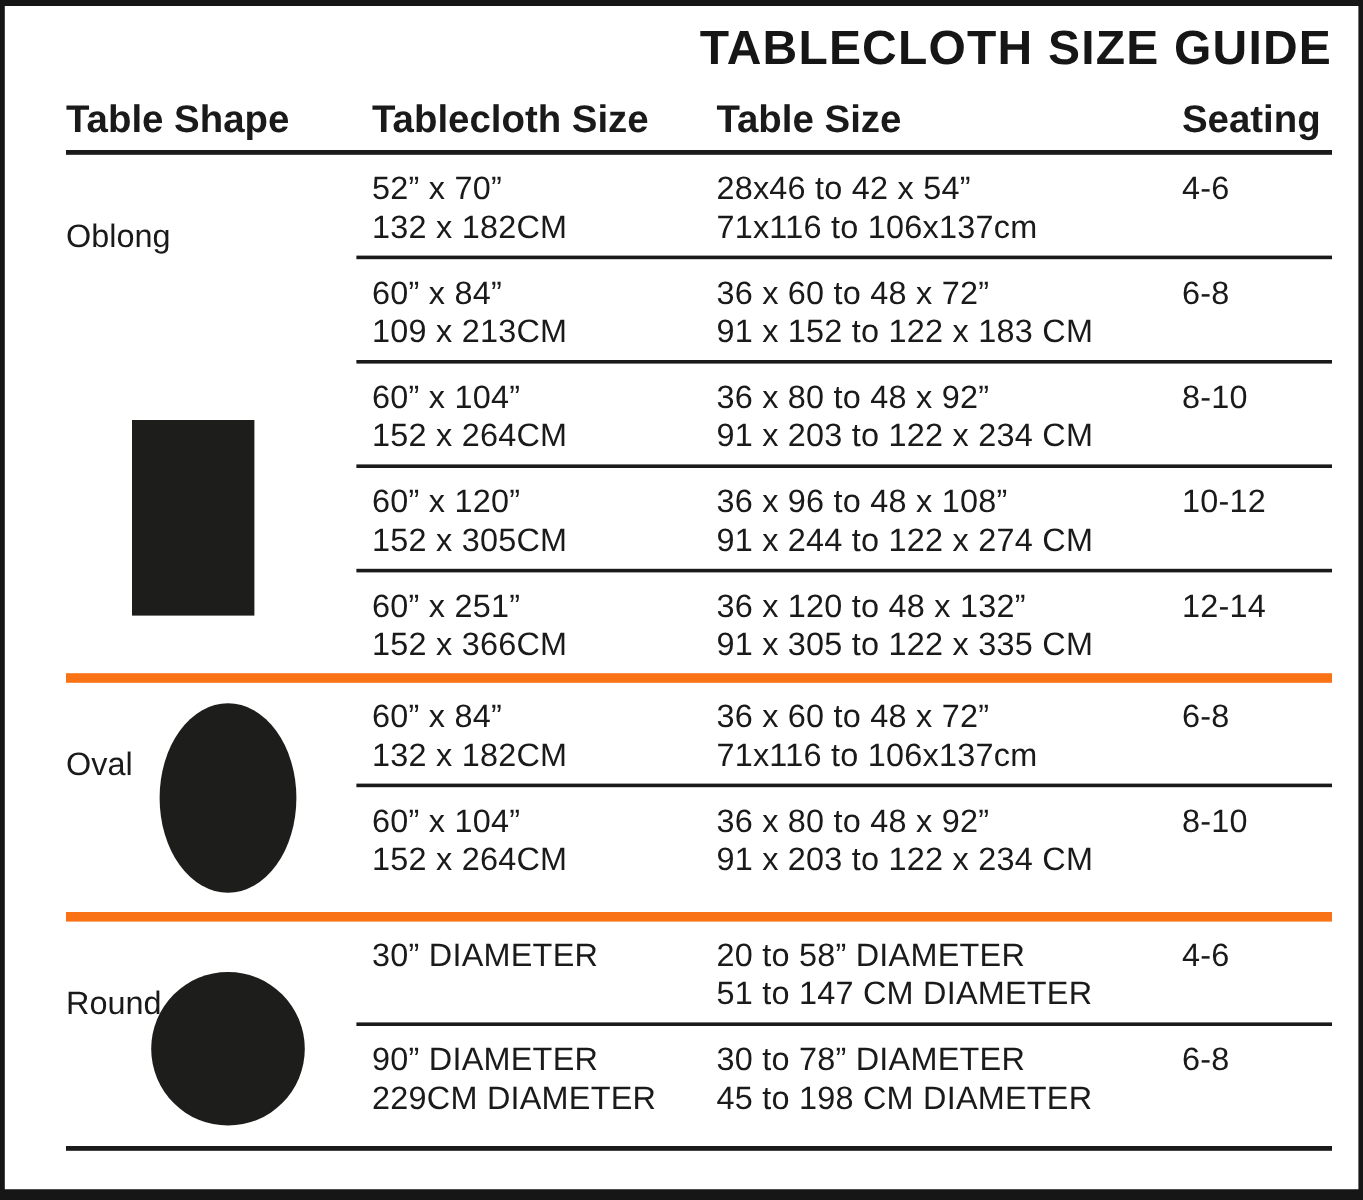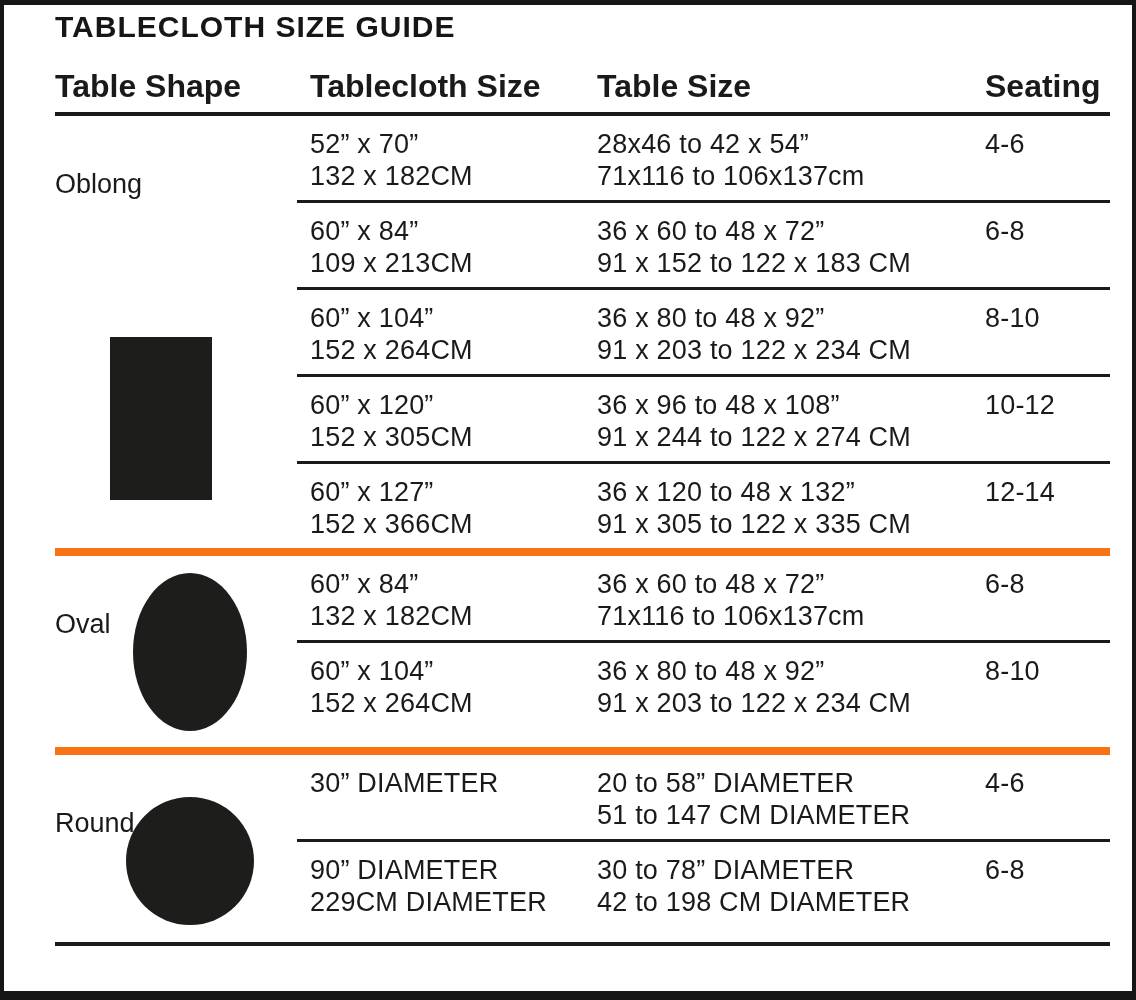--- a/index.html
+++ b/index.html
@@ -16,22 +16,23 @@
     font-family: "Liberation Sans", sans-serif;
     color: #1a1a1a;
   }
   .content {
     box-sizing: border-box;
     width: 100%;
     height: 100%;
     padding: 0 22px 0 51px;
   }
   .guide-title {
-    text-align: left;
-    font-size: 30px;
+    margin-top: 13px;
+    text-align: right;
+    font-size: 40px;
     line-height: 44px;
     font-weight: 800;
     letter-spacing: 1px;
     color: #161616;
   }
   .col-headers {
     display: flex;
     margin-top: 20px;
     padding-bottom: 9px;
     border-bottom: 4px solid #1a1a1a;
@@ -147,21 +148,21 @@
         </div>
         <div class="cell tsize">
           <div>36 x 96 to 48 x 108”</div>
           <div>91 x 244 to 122 x 274 CM</div>
         </div>
         <div class="cell seating">10-12</div>
       </div>
 
       <div class="row">
         <div class="cell cloth">
-          <div>60” x 127”</div>
+          <div>60” x 251”</div>
           <div>152 x 366CM</div>
         </div>
         <div class="cell tsize">
           <div>36 x 120 to 48 x 132”</div>
           <div>91 x 305 to 122 x 335 CM</div>
         </div>
         <div class="cell seating">12-14</div>
       </div>
 
     </div>
@@ -219,21 +220,21 @@
         <div class="cell seating">4-6</div>
       </div>
 
       <div class="row">
         <div class="cell cloth">
           <div>90” DIAMETER</div>
           <div>229CM DIAMETER</div>
         </div>
         <div class="cell tsize">
           <div>30 to 78” DIAMETER</div>
-          <div>42 to 198 CM DIAMETER</div>
+          <div>45 to 198 CM DIAMETER</div>
         </div>
         <div class="cell seating">6-8</div>
       </div>
 
     </div>
   </div>
 
   <div class="bottom-rule"></div>
 
 </div>

